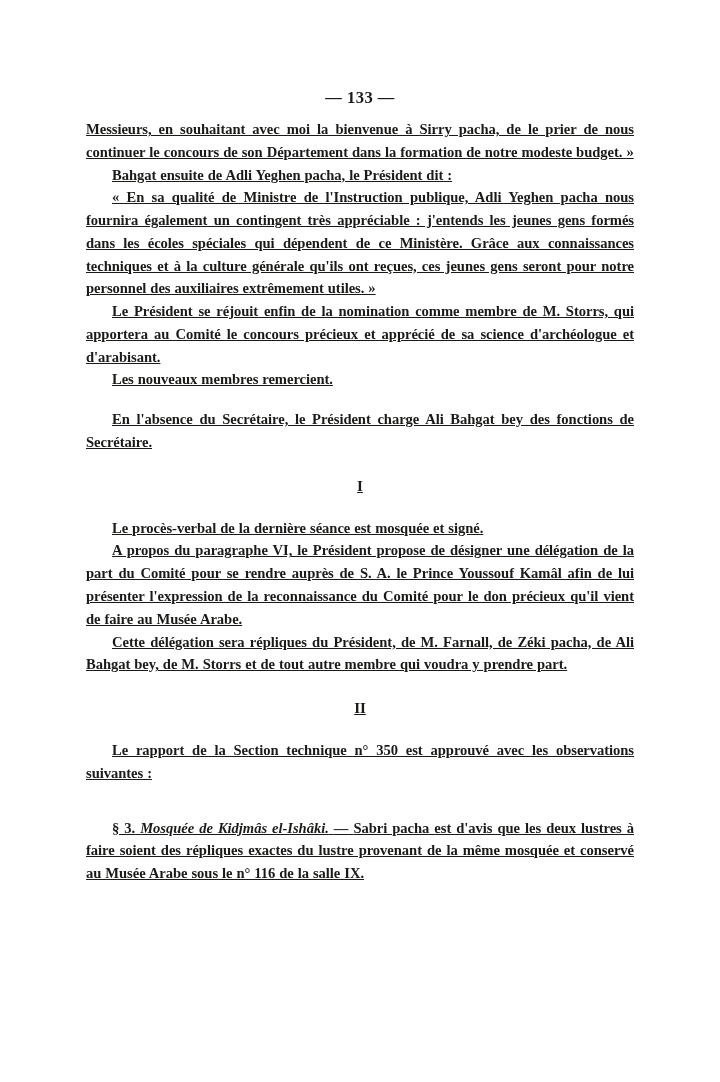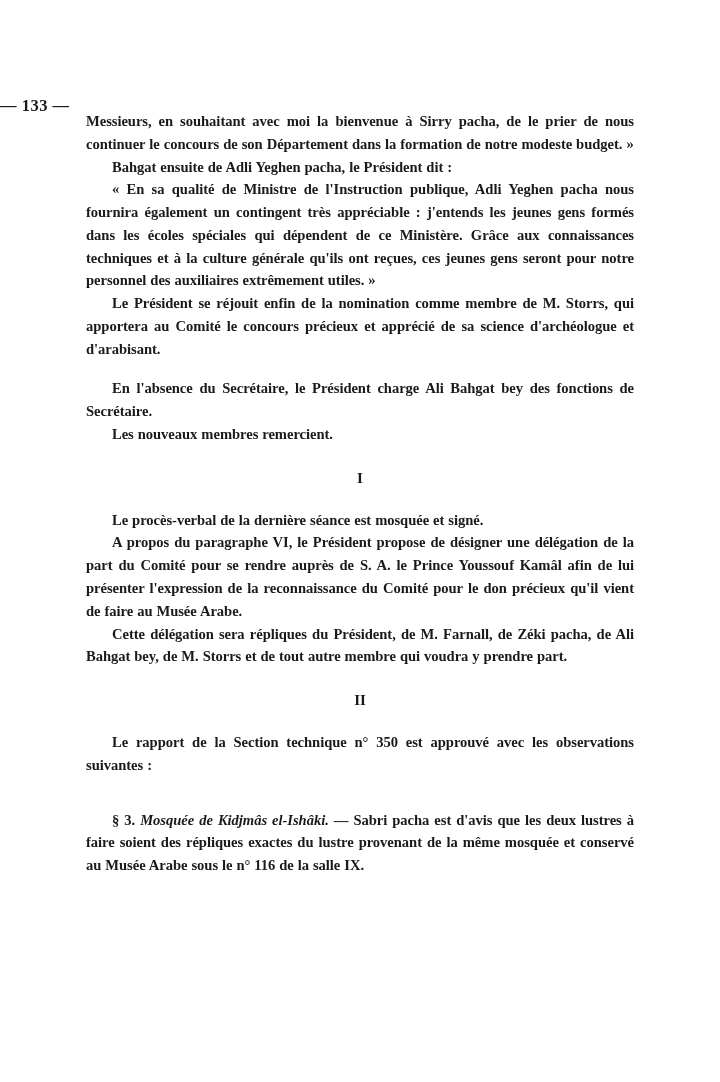--- a/index.html
+++ b/index.html
@@ -16,33 +16,34 @@
   }
   .page {
     position: relative;
     width: 720px;
     height: 1082px;
     box-sizing: border-box;
     padding: 0;
   }
   .page-number {
     position: absolute;
-    top: 96px;
+    top: 88px;
     left: 0;
     width: 720px;
-    text-align: left;
+    text-align: center;
     font-size: 16.5px;
     font-weight: bold;
     letter-spacing: 0.5px;
   }
   .content {
     position: absolute;
-    top: 110px;
+    top: 118px;
     left: 86px;
     width: 548px;
+    text-decoration: underline;
   }
   p {
     margin: 0;
     font-size: 14.6px;
     line-height: 1.56;
     text-align: justify;
     font-weight: bold;
     letter-spacing: -0.05px;
     word-spacing: 0.4px;
   }
@@ -80,23 +81,23 @@
   <div class="content">
 
     <p class="noindent">Messieurs, en souhaitant avec moi la bienvenue à Sirry pacha, de le prier de nous continuer le concours de son Département dans la formation de notre modeste budget. »</p>
 
     <p class="indent">Bahgat ensuite de Adli Yeghen pacha, le Président dit :</p>
 
     <p class="indent">« En sa qualité de Ministre de l'Instruction publique, Adli Yeghen pacha nous fournira également un contingent très appréciable : j'entends les jeunes gens formés dans les écoles spéciales qui dépendent de ce Ministère. Grâce aux connaissances techniques et à la culture générale qu'ils ont reçues, ces jeunes gens seront pour notre personnel des auxiliaires extrêmement utiles. »</p>
 
     <p class="indent">Le Président se réjouit enfin de la nomination comme membre de M. Storrs, qui apportera au Comité le concours précieux et apprécié de sa science d'archéologue et d'arabisant.</p>
 
+    <p class="indent">Les nouveaux membres remercient.</p>
+
     <p class="indent gap-md">En l'absence du Secrétaire, le Président charge Ali Bahgat bey des fonctions de Secrétaire.</p>
-
-    <p class="indent">Les nouveaux membres remercient.</p>
 
     <div class="section-num">I</div>
 
     <p class="indent">Le procès-verbal de la dernière séance est mosquée et signé.</p>
 
     <p class="indent">A propos du paragraphe VI, le Président propose de désigner une délégation de la part du Comité pour se rendre auprès de S. A. le Prince Youssouf Kamâl afin de lui présenter l'expression de la reconnaissance du Comité pour le don précieux qu'il vient de faire au Musée Arabe.</p>
 
     <p class="indent">Cette délégation sera répliques du Président, de M. Farnall, de Zéki pacha, de Ali Bahgat bey, de M. Storrs et de tout autre membre qui voudra y prendre part.</p>
 
     <div class="section-num">II</div>

